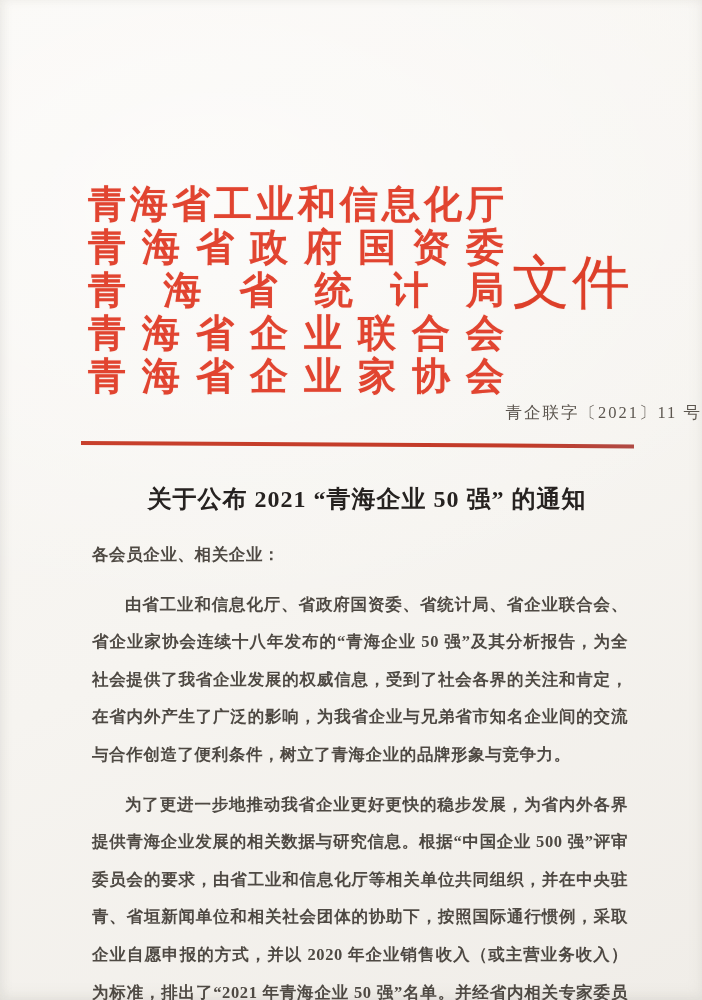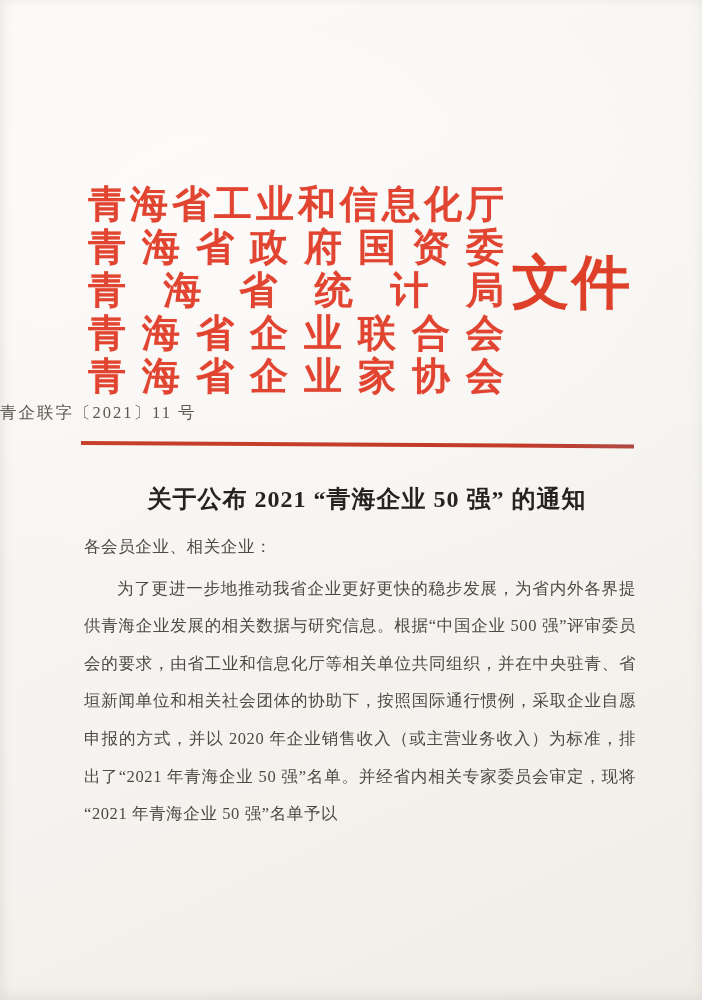--- a/index.html
+++ b/index.html
@@ -44,34 +44,34 @@
     color: #e14430;
     line-height: 1;
     white-space: nowrap;
     text-shadow: 0 0 1px rgba(225,68,48,0.35);
   }
   .doc-label {
     position: absolute;
     left: 424px;
     top: 72px;
     font-size: 58px;
-    font-weight: bold;
+    font-weight: normal;
     color: #dd3f29;
     letter-spacing: 2px;
     line-height: 1;
     text-shadow: 0 0 1px rgba(221,63,41,0.4);
   }
 
   
   .doc-number {
     position: absolute;
     top: 402px;
     left: 0;
     width: 100%;
-    text-align: left;
+    text-align: right;
     font-size: 16.5px;
     letter-spacing: 2px;
     color: #5c564f;
   }
 
   
   .red-rule {
     position: absolute;
     top: 441px;
     left: 81px;
@@ -102,21 +102,22 @@
     top: 524px;
     left: 80px;
     width: 560px;
     font-size: 16.5px;
     line-height: 37.6px;
     letter-spacing: 0.6px;
     color: #4e4943;
     text-align: justify;
   }
   .body p {
-    margin: 4px;
+    margin: 12px;
+    font-weight: bold;
   }
   .para {
     text-indent: 2em;
   }
 </style>
 </head>
 <body>
 
 <div class="page">
 
@@ -177,16 +178,17 @@
   </div>
 
   <div class="doc-number">青企联字〔2021〕11 号</div>
 
   <div class="red-rule"></div>
 
   <h1 class="title">关于公布 2021 “青海企业 50 强” 的通知</h1>
 
   <div class="body">
     <p class="salutation">各会员企业、相关企业：</p>
+    <p class="para">由省工业和信息化厅、省政府国资委、省统计局、省企业联合会、省企业家协会连续十八年发布的“青海企业 50 强”及其分析报告，为全社会提供了我省企业发展的权威信息，受到了社会各界的关注和肯定，在省内外产生了广泛的影响，为我省企业与兄弟省市知名企业间的交流与合作创造了便利条件，树立了青海企业的品牌形象与竞争力。</p>
     <p class="para">为了更进一步地推动我省企业更好更快的稳步发展，为省内外各界提供青海企业发展的相关数据与研究信息。根据“中国企业 500 强”评审委员会的要求，由省工业和信息化厅等相关单位共同组织，并在中央驻青、省垣新闻单位和相关社会团体的协助下，按照国际通行惯例，采取企业自愿申报的方式，并以 2020 年企业销售收入（或主营业务收入）为标准，排出了“2021 年青海企业 50 强”名单。并经省内相关专家委员会审定，现将“2021 年青海企业 50 强”名单予以</p>
   </div>
 
 </div>
 
 </body></html>

